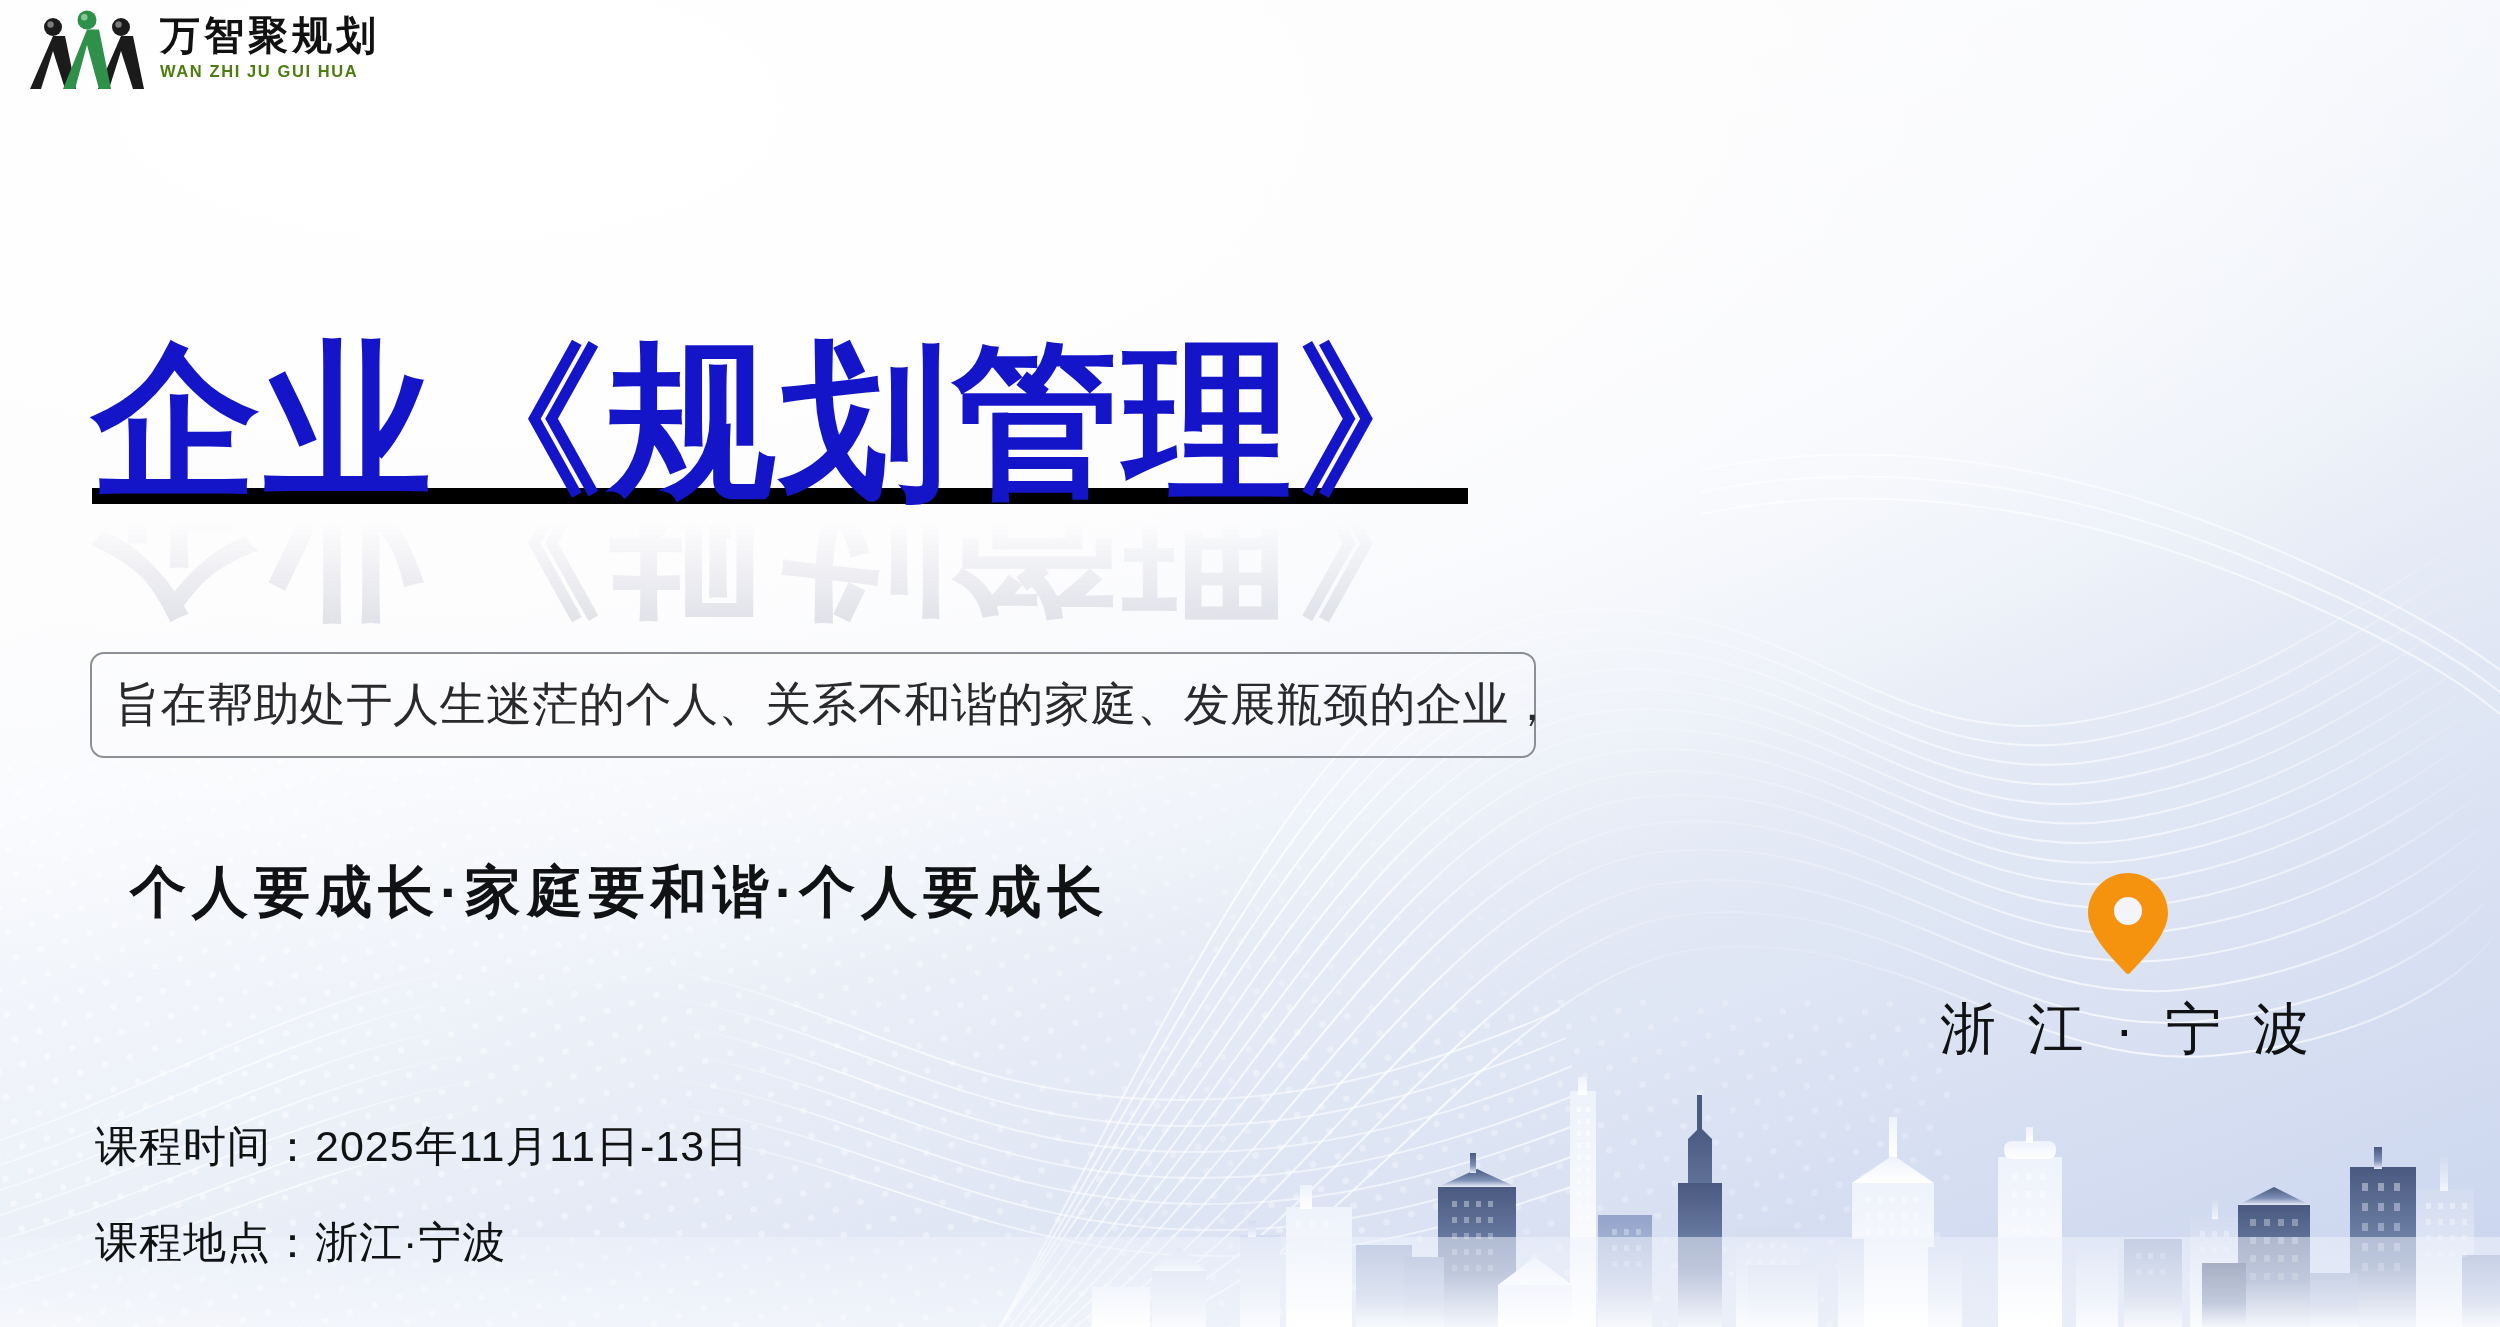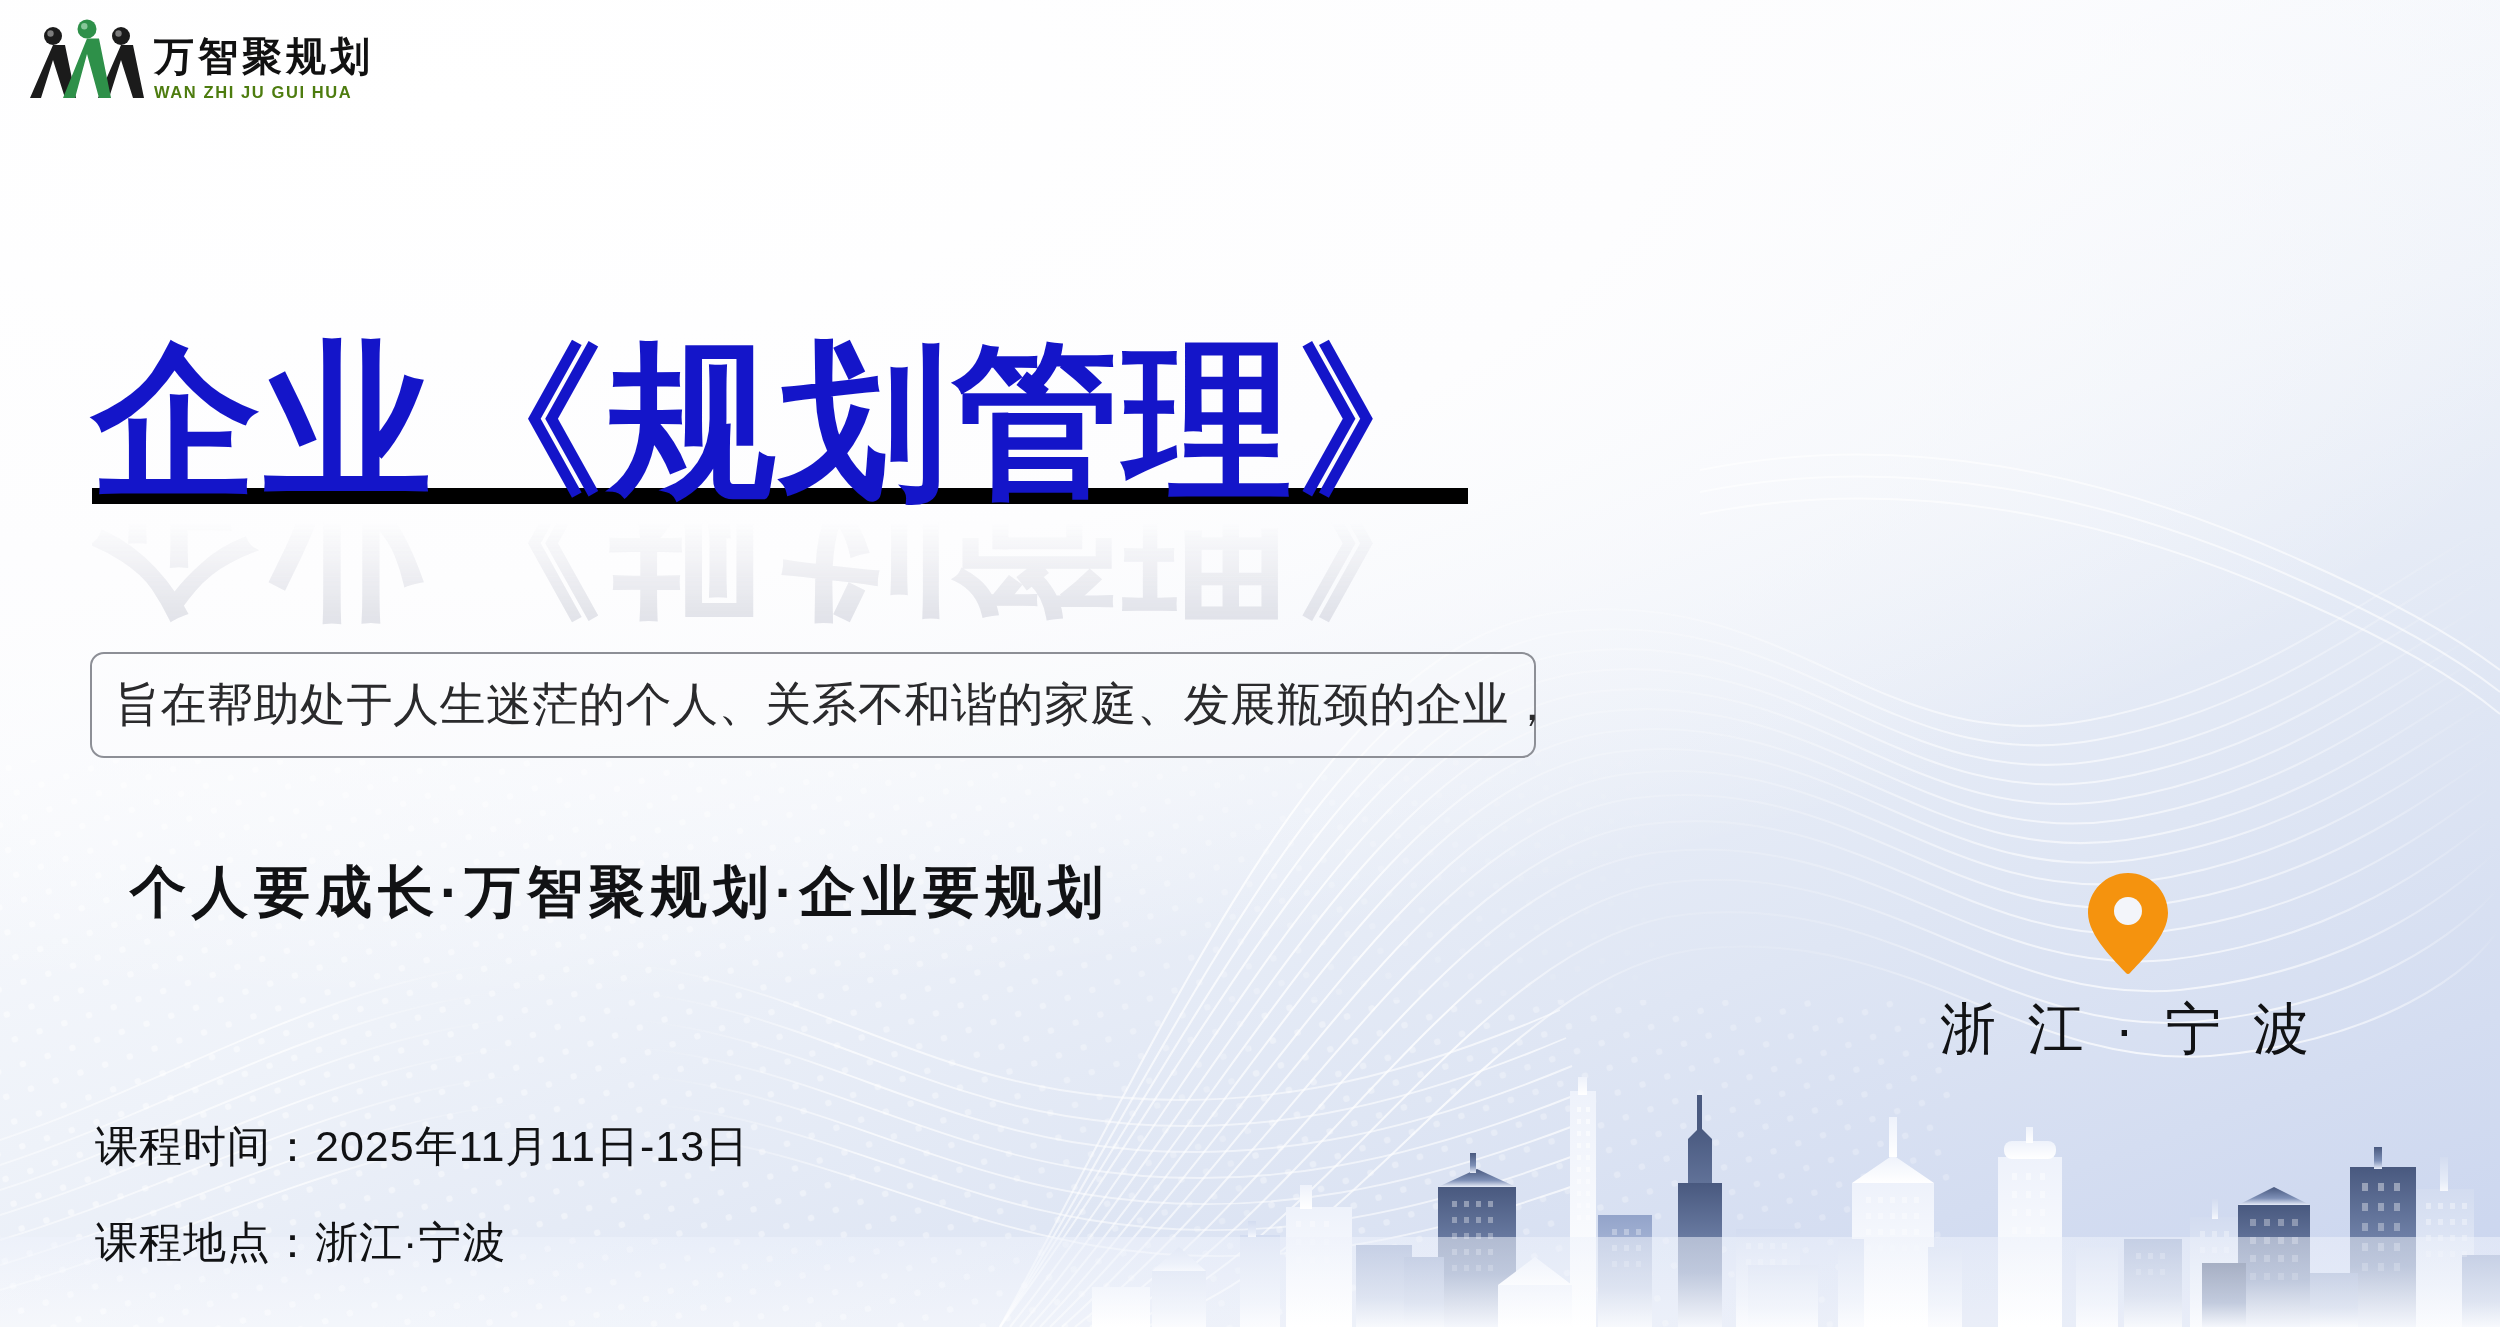--- a/index.html
+++ b/index.html
@@ -18,22 +18,22 @@
     background:
       radial-gradient(ellipse 120% 90% at 18% 8%, #ffffff 0%, #fdfdfe 40%, rgba(255,255,255,0) 75%),
       linear-gradient(160deg,#ffffff 0%, #fbfcfe 28%, #eef2f9 52%, #dfe6f4 72%, #c9d4ee 100%);
   }
   .bg-waves{position:absolute;inset:0;}
   .bg-dots{position:absolute;inset:0;opacity:.55;}
   .bg-city{position:absolute;left:0;bottom:0;width:100%;height:320px;}
 
   
   .logo{
-    position:absolute;left:26px;top:14px;
-    display:flex;align-items:flex-end;gap:6px;
+    position:absolute;left:26px;top:5px;
+    display:flex;align-items:center;gap:12px;
   }
   .logo-mark{width:122px;height:86px;display:block;}
   .logo-txt{display:flex;flex-direction:column;line-height:1;}
   .logo-cn{
     font-family:"Liberation Serif","DejaVu Serif",serif;
     font-size:40px;font-weight:700;color:#111;letter-spacing:4px;
   }
   .logo-en{
     font-size:16.5px;font-weight:700;color:#4d7c0f;letter-spacing:1.6px;
     margin-top:7px;
@@ -472,21 +472,21 @@
 
   <div class="title-wrap">
     <div class="title">企业《规划管理》</div>
     <div class="title-reflect">企业《规划管理》</div>
   </div>
 
   <div class="desc-box">
     <div class="desc-line">旨在帮助处于人生迷茫的个人、关系不和谐的家庭、发展瓶颈的企业，</div>
   </div>
 
-  <div class="tagline">个人要成长·万智聚规划·企业要规划</div>
+  <div class="tagline">个人要成长·家庭要和谐·个人要成长</div>
 
   <div class="course-info">
     <div class="course-line">课程时间：2025年11月11日-13日</div>
     <div class="course-line">课程地点：浙江·宁波</div>
   </div>
 
   <div class="loc">
     <svg class="loc-pin" viewBox="0 0 92 106">
       <path d="M46,3 C24,3 6,21 6,43 C6,66 34,92 44,103 C45,104.2 47,104.2 48,103 C58,92 86,66 86,43 C86,21 68,3 46,3 Z" fill="#F5930E"></path>
       <circle cx="46" cy="41" r="14" fill="#f3f5fa"></circle>

